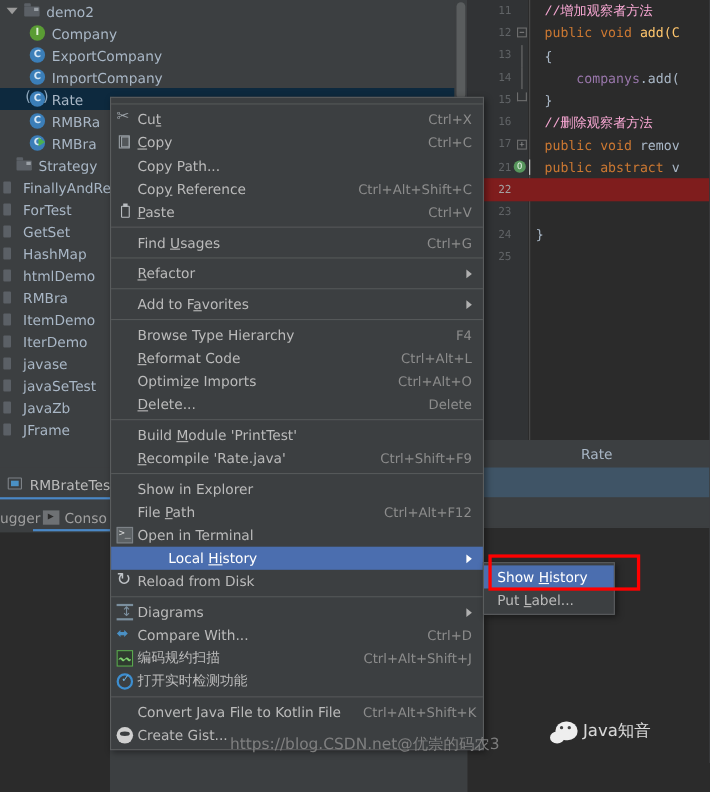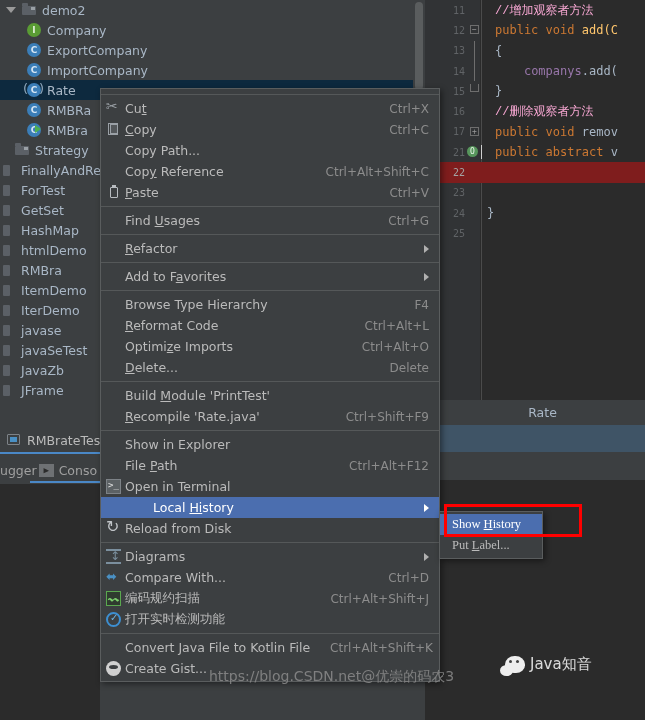--- a/index.html
+++ b/index.html
@@ -217,24 +217,23 @@
   .g-scan::before{ content:"\3030"; position:absolute; left:1px; top:-2px; font-size:11px; color:#7ed36f; }
   .g-check{ border:2px solid #3d8fd1; border-radius:50%; }
   .g-check::before{ content:"\2713"; position:absolute; left:2px; top:-2px; font-size:10px; color:#6fb3e0; }
   .g-git{ background:#d0d0d0; border-radius:50%; }
   .g-git::before{ content:""; position:absolute; left:4px; top:8px; width:7px; height:6px; background:#d0d0d0; }
   .g-git::after{ content:""; position:absolute; left:3px; top:4px; width:9px; height:4px; background:#3c3f41; border-radius:50%;
      box-shadow:0 0 0 0 transparent; }
 
   
   #submenu{
-    position:absolute; left:439px; top:511px; width:104px;
+    position:absolute; left:439px; top:511px; width:120px;
     background:#3c3f41; border:1px solid #5a5d5e; padding:2px 0;
     box-shadow:2px 2px 6px rgba(0,0,0,.45);
-    font-family:Liberation Serif, serif;
   }
   #submenu .mi{ padding-left:0; }
   #submenu .mi .mlabel{ padding-left:12px; }
 
   #redbox{
     position:absolute; left:444px; top:504px; width:138px; height:33px;
     border:3px solid #ff0000; pointer-events:none;
   }
 
   

